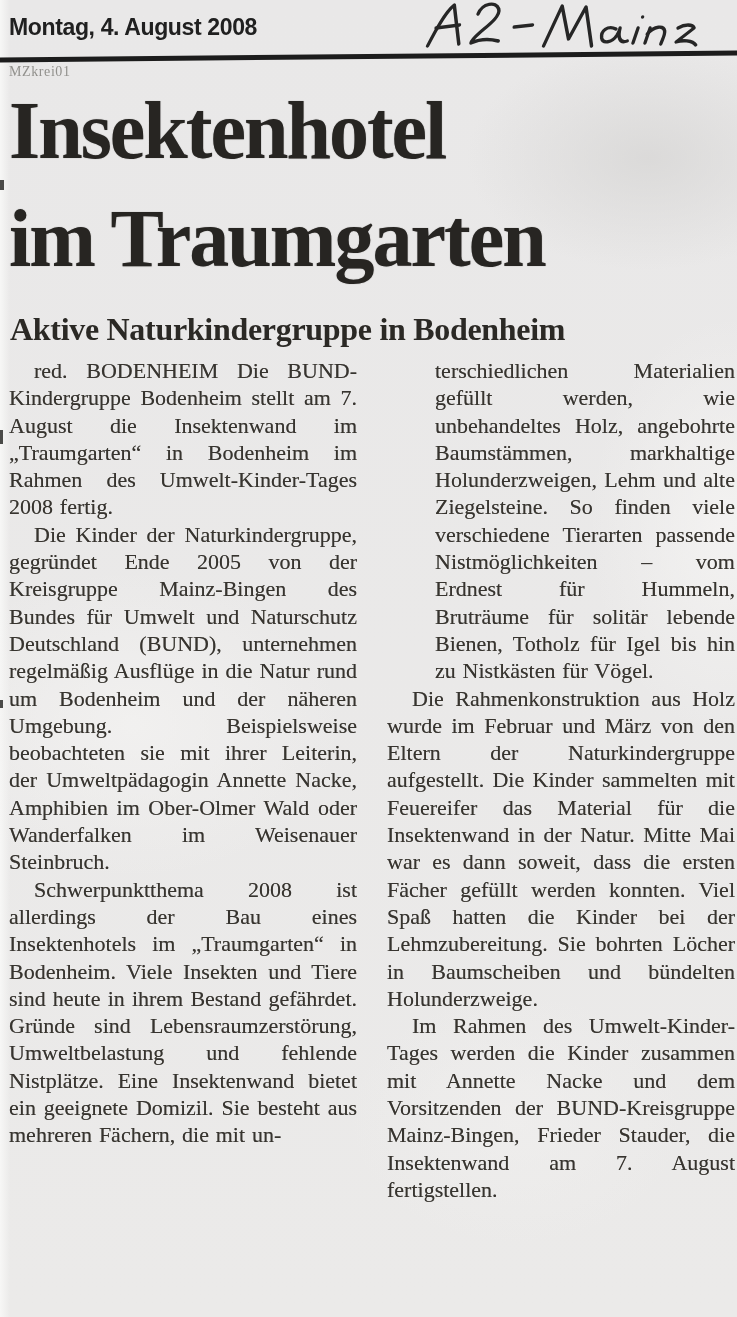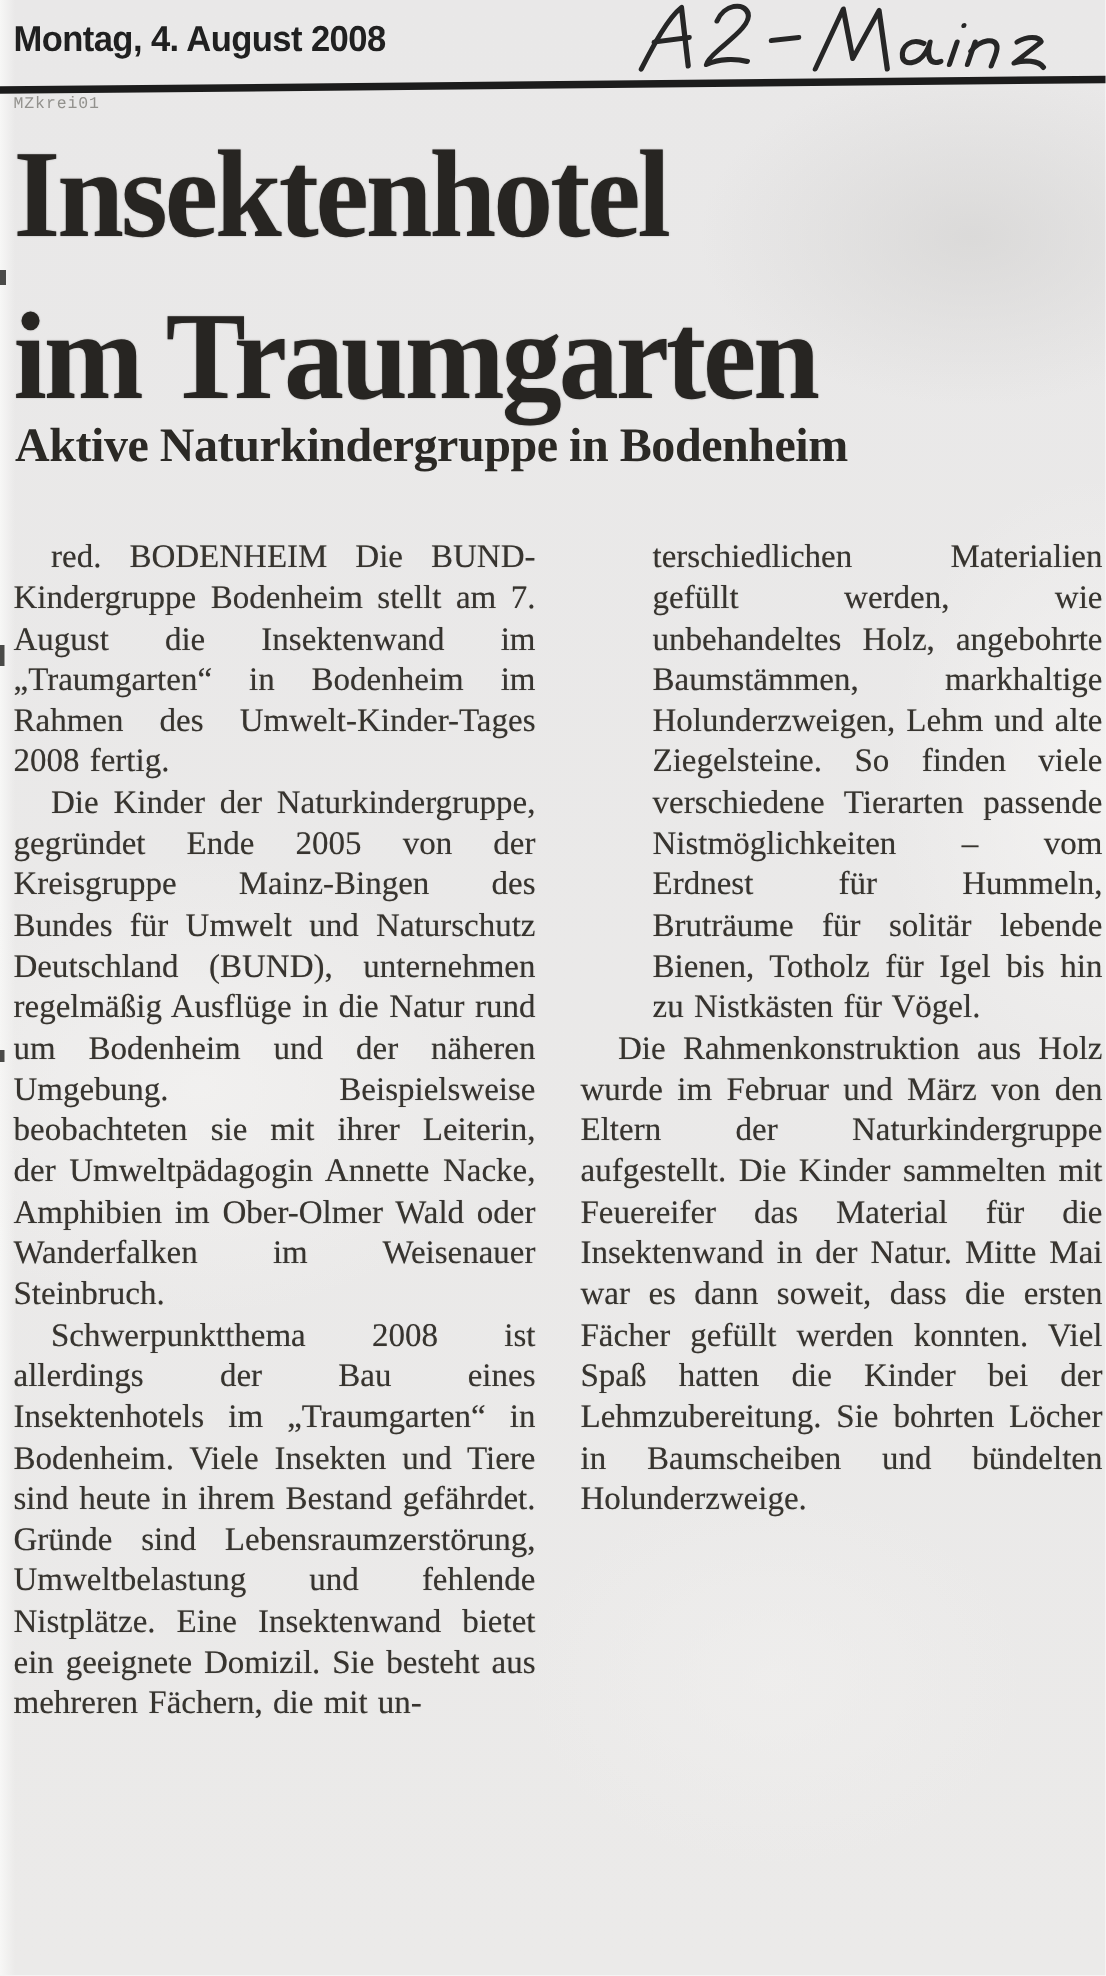--- a/index.html
+++ b/index.html
@@ -20,31 +20,31 @@
     font-weight:bold;font-size:24px;letter-spacing:-.4px;color:#202020;
     transform:scaleX(.96);transform-origin:left;
   }
   .handwriting{position:absolute;left:412px;top:0px;width:310px;height:54px;}
   .rule{
     position:absolute;left:-4px;top:54px;width:750px;height:5px;background:#1c1c1c;
     transform:rotate(-0.55deg);
   }
   .edition{
     position:absolute;left:9px;top:64px;
-    font-family:Liberation Mono, monospace;
-    font-size:11px;letter-spacing:.6px;color:#92918d;
+    font-family:Liberation Serif, serif;
+    font-size:14px;letter-spacing:.6px;color:#92918d;
   }
   .headline{
     position:absolute;left:9px;top:76px;width:728px;
     font-weight:bold;font-size:80px;line-height:104px;letter-spacing:-2px;
     color:#272522;text-shadow:0 0 1px rgba(40,38,35,.45);
     transform:scaleY(1.04);transform-origin:top left;
   }
   .subheadline{
-    position:absolute;left:10px;top:278px;width:720px;
+    position:absolute;left:10px;top:311px;width:720px;
     font-weight:bold;font-size:32px;letter-spacing:-.3px;color:#2b2925;
   }
   .columns{
     position:absolute;left:9px;top:357px;width:726px;
     display:flex;gap:30px;
   }
   .col{width:350px;}
   .col p{
     margin:0;padding:0;text-indent:25px;
     font-size:22px;line-height:27.3px;text-align:justify;
@@ -98,18 +98,19 @@
 
 <div class="columns">
   <div class="col">
     <p>red. BODENHEIM Die BUND-Kindergruppe Bodenheim stellt am 7. August die Insektenwand im „Traumgarten“ in Bodenheim im Rahmen des Umwelt-Kinder-Tages 2008 fertig.</p>
     <p>Die Kinder der Naturkindergruppe, gegründet Ende 2005 von der Kreisgruppe Mainz-Bingen des Bundes für Umwelt und Naturschutz Deutschland (BUND), unternehmen regelmäßig Ausflüge in die Natur rund um Bodenheim und der näheren Umgebung. Beispielsweise beobachteten sie mit ihrer Leiterin, der Umweltpädagogin Annette Nacke, Amphibien im Ober-Olmer Wald oder Wanderfalken im Weisenauer Steinbruch.</p>
     <p>Schwerpunktthema 2008 ist allerdings der Bau eines Insektenhotels im „Traumgarten“ in Bodenheim. Viele Insekten und Tiere sind heute in ihrem Bestand gefährdet. Gründe sind Lebensraumzerstörung, Umweltbelastung und fehlende Nistplätze. Eine Insektenwand bietet ein geeignete Domizil. Sie besteht aus mehreren Fächern, die mit un-</p>
   </div>
   <div class="col">
     <p class="no-indent">terschiedlichen Materialien gefüllt werden, wie unbehandeltes Holz, angebohrte Baumstämmen, markhaltige Holunderzweigen, Lehm und alte Ziegelsteine. So finden viele verschiedene Tierarten passende Nistmöglichkeiten – vom Erdnest für Hummeln, Bruträume für solitär lebende Bienen, Totholz für Igel bis hin zu Nistkästen für Vögel.</p>
     <p>Die Rahmenkonstruktion aus Holz wurde im Februar und März von den Eltern der Naturkindergruppe aufgestellt. Die Kinder sammelten mit Feuereifer das Material für die Insektenwand in der Natur. Mitte Mai war es dann soweit, dass die ersten Fächer gefüllt werden konnten. Viel Spaß hatten die Kinder bei der Lehmzubereitung. Sie bohrten Löcher in Baumscheiben und bündelten Holunderzweige.</p>
+    <p>Im Rahmen des Umwelt-Kinder-Tages werden die Kinder zusammen mit Annette Nacke und dem Vorsitzenden der BUND-Kreisgruppe Mainz-Bingen, Frieder Stauder, die Insektenwand am 7. August fertigstellen.</p>
   </div>
 </div>
 
 <div class="speck s1"></div>
 <div class="speck s2"></div>
 <div class="speck s3"></div>
 
 </body></html>

